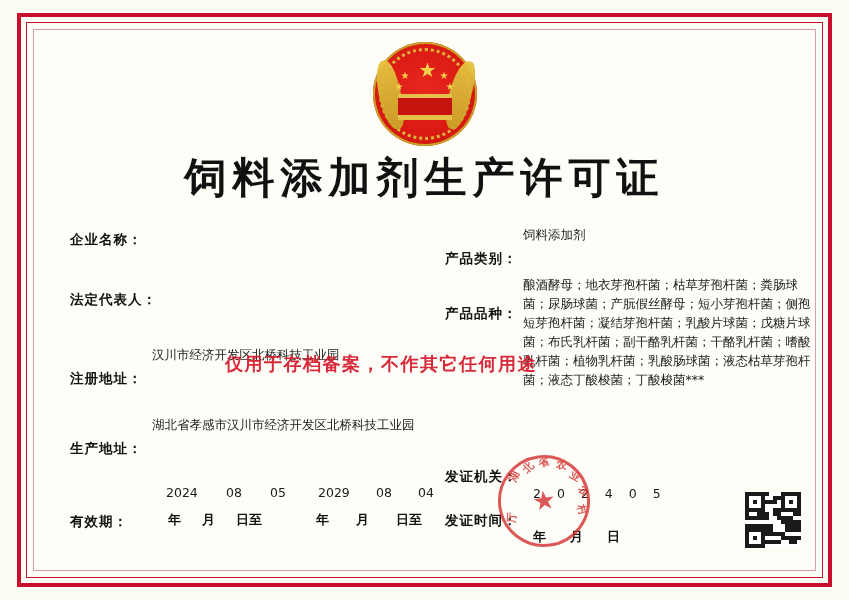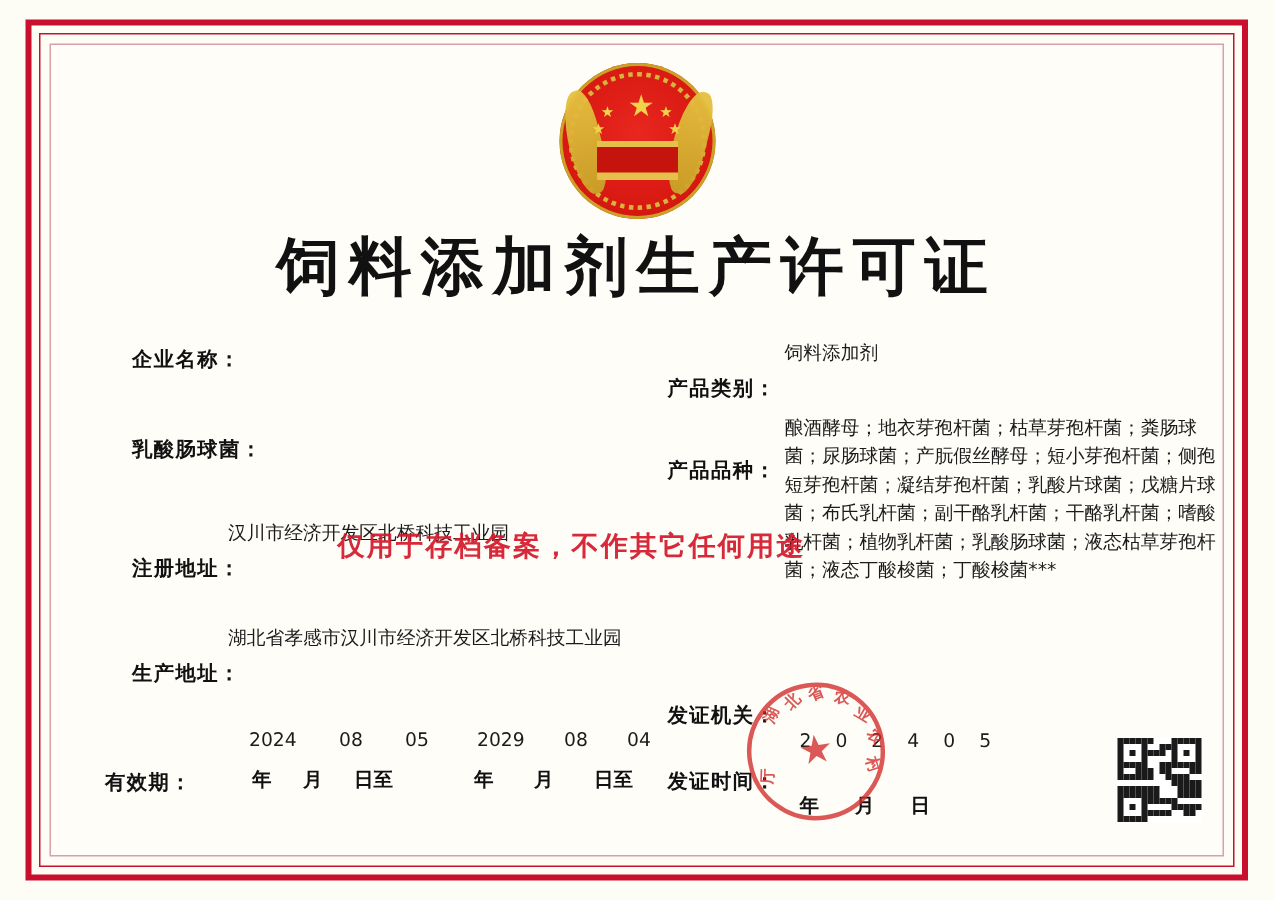--- a/index.html
+++ b/index.html
@@ -183,21 +183,21 @@
     white-space: nowrap;
   }
   .field-value {
     font-size: 12.5px;
     color: #1b1b1b;
     line-height: 19px;
   }
 
   
   .lrow { position: absolute; left: 0; width: 380px; }
-  .lrow .field-label { left: 28px; }
+  .lrow .field-label { left: 10px; }
   .lrow .field-value { margin-left: 92px; }
 
   .rrow { position: absolute; left: 0; width: 345px; }
   .rrow .field-label { left: 0px; }
   .rrow .field-value { margin-left: 78px; }
 
   
   .overlay-note {
     position: absolute;
     left: 225px;
@@ -389,21 +389,21 @@
 
   <div class="fields">
 
     <div class="col-left">
 
       <div class="lrow" style="top:0px;">
         <div class="field-label" style="bottom:-24px;">企业名称：</div>
       </div>
 
       <div class="lrow" style="top:60px;">
-        <div class="field-label" style="bottom:-24px;">乳酸肠球菌：</div>
+        <div class="field-label" style="bottom:-24px;">法定代表人：</div>
       </div>
 
       <div class="lrow" style="top:120px;">
         <div class="field-value">汉川市经济开发区北桥科技工业园</div>
         <div class="field-label" style="bottom:-24px;">注册地址：</div>
       </div>
 
       <div class="lrow" style="top:190px;">
         <div class="field-value">湖北省孝感市汉川市经济开发区北桥科技工业园</div>
         <div class="field-label" style="bottom:-24px;text-align:right;">生产地址：</div>

